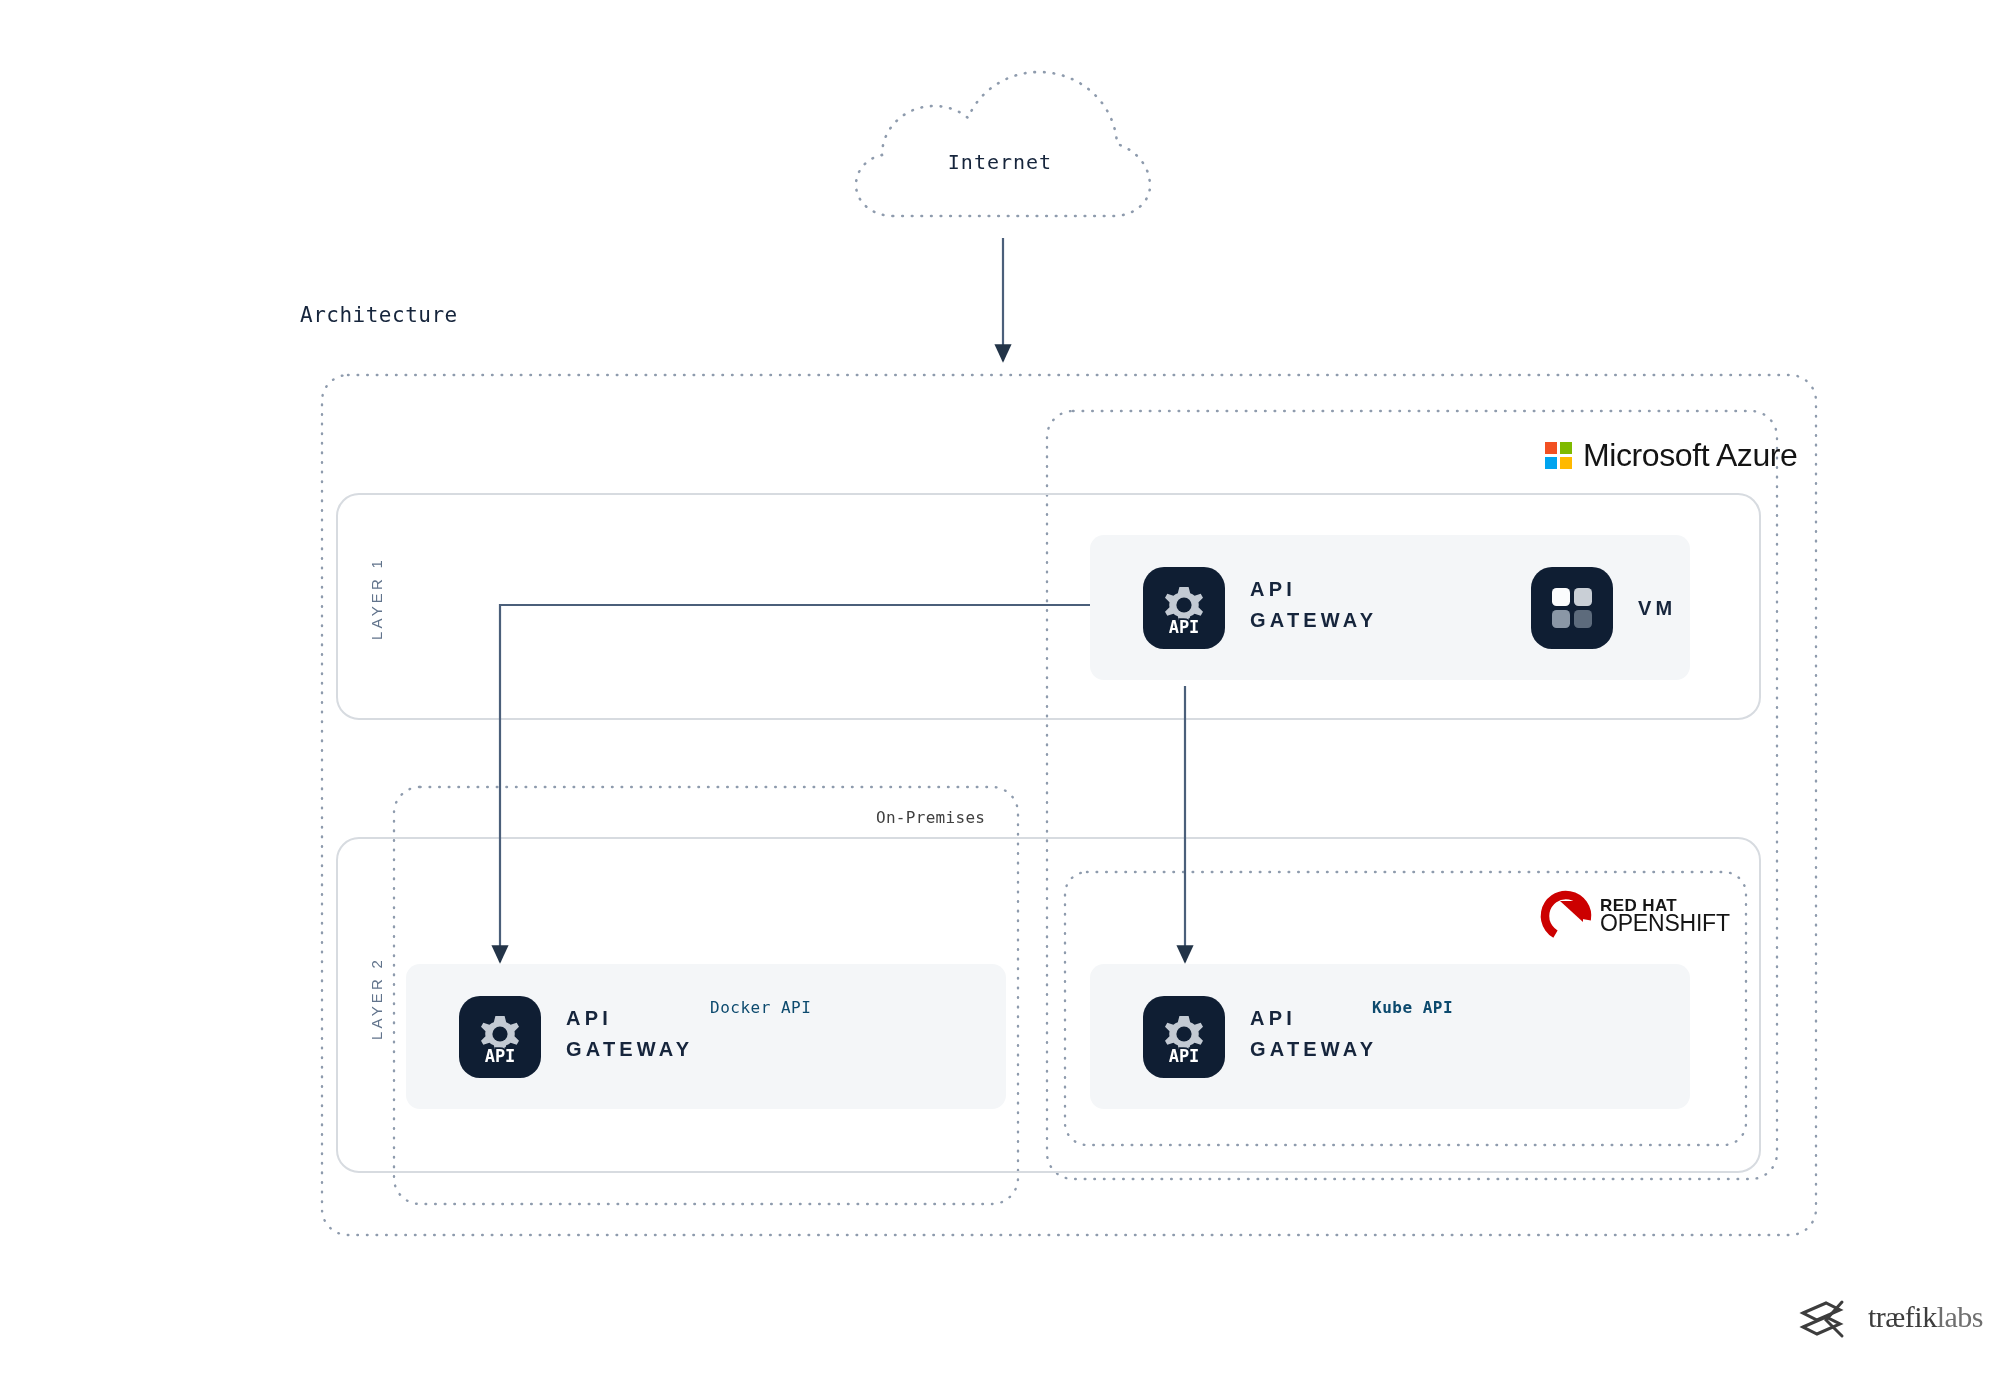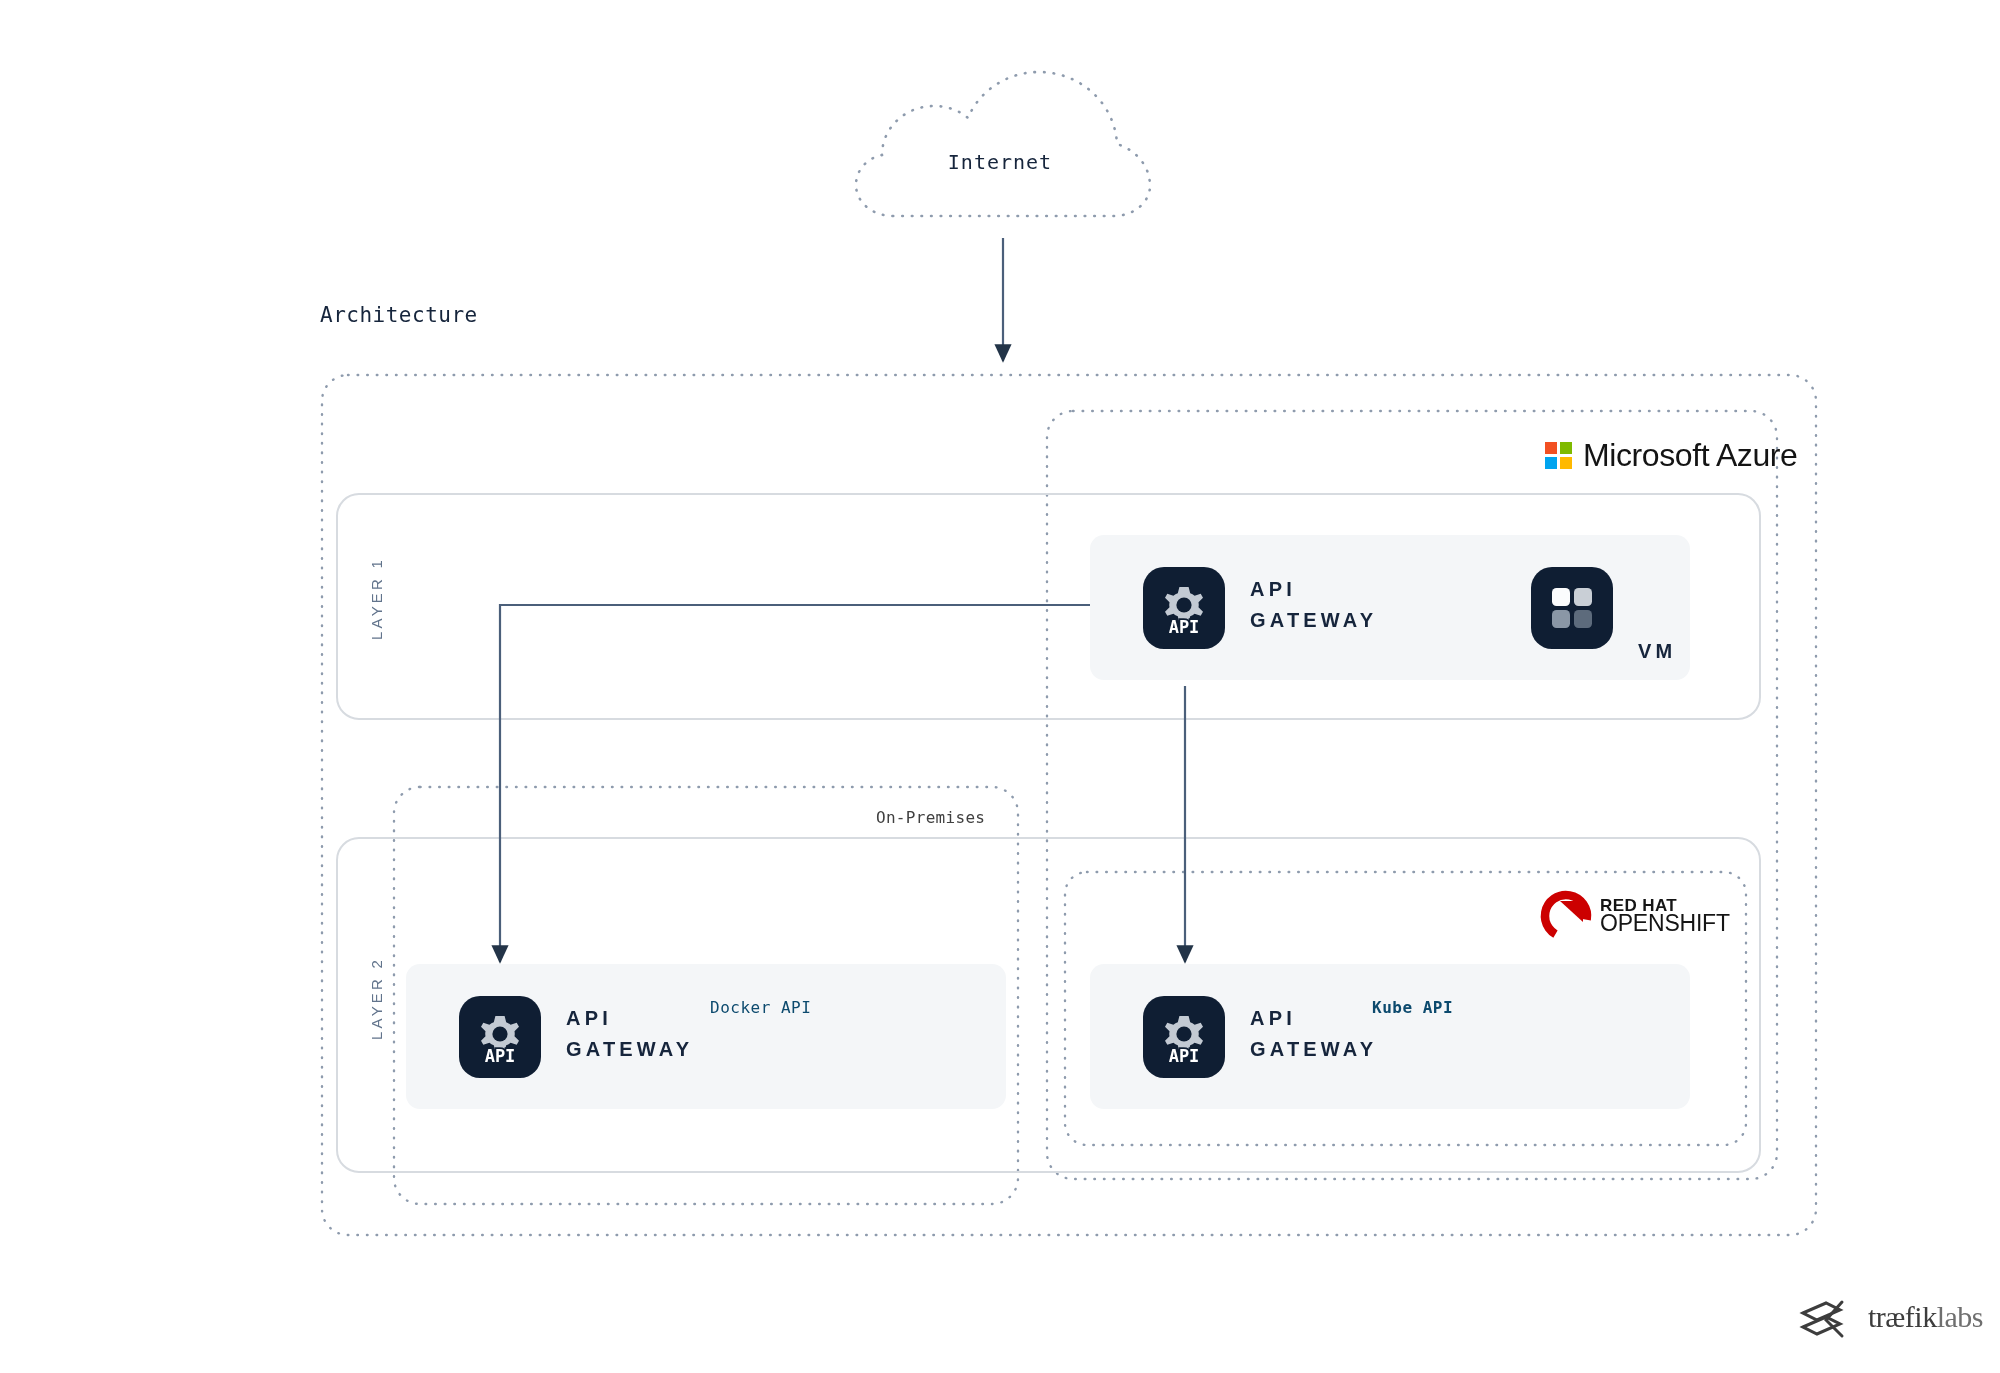--- a/index.html
+++ b/index.html
@@ -8,21 +8,21 @@
   .stage{position:absolute;left:0;top:0;width:2000px;height:1373px;}
 
   
   svg.layer{position:absolute;left:0;top:0;width:2000px;height:1373px;overflow:visible;}
 
   
   .mono{font-family:"DejaVu Sans Mono",monospace;}
 
   #architecture-title{
     position:absolute;left:300px;top:303px;
-    font-size:21px;color:#16253c;letter-spacing:.5px;white-space:nowrap;margin-left:20px;
+    font-size:21px;color:#16253c;letter-spacing:.5px;white-space:nowrap;
   }
   #internet-label{
     position:absolute;left:0;top:150px;width:1996px;text-align:center;
     font-size:20px;color:#16253c;letter-spacing:1px;
   }
   #internet-label span{position:relative;left:2px;}
 
   .layer-label{
     position:absolute;font-family:"Liberation Sans",sans-serif;
     font-size:15px;font-weight:400;color:#62748c;letter-spacing:3.2px;
@@ -42,21 +42,21 @@
     position:absolute;width:82px;height:82px;border-radius:21px;background:#0f1e33;
   }
   .vm-icon{
     position:absolute;width:82px;height:82px;border-radius:21px;background:#0f1e33;
   }
   .node-label{
     position:absolute;font-family:"Liberation Sans",sans-serif;
     font-weight:700;font-size:20px;color:#16253c;letter-spacing:4.2px;
     line-height:31px;white-space:pre-line;
   }
-  .node-label.one{line-height:1;margin-top:43px;}
+  .node-label.one{line-height:1;}
 
   
   #traefik-logo{position:absolute;left:1800px;top:1300px;}
   .tl-word{font-family:"Liberation Sans",sans-serif;font-size:30px;color:#3d3d3d;letter-spacing:-.5px;}
   .tl-word .lite{color:#6f6f6f;font-weight:300;}
 
   
   #azure-logo{position:absolute;left:1545px;top:437px;display:flex;align-items:center;gap:11px;}
   .ms-grid{width:27px;height:27px;display:grid;grid-template-columns:12px 12px;grid-template-rows:12px 12px;gap:3px;}
   .ms-grid i{display:block;width:12px;height:12px;}

